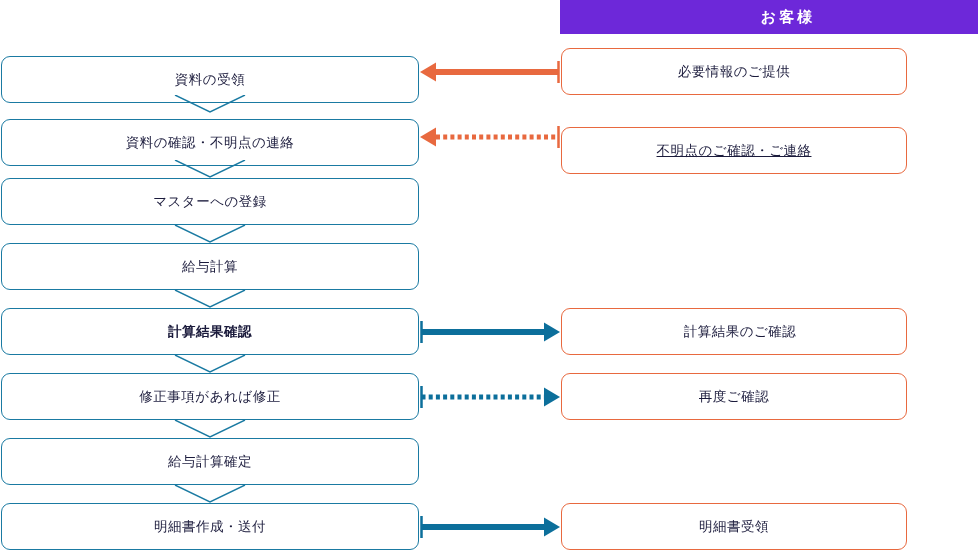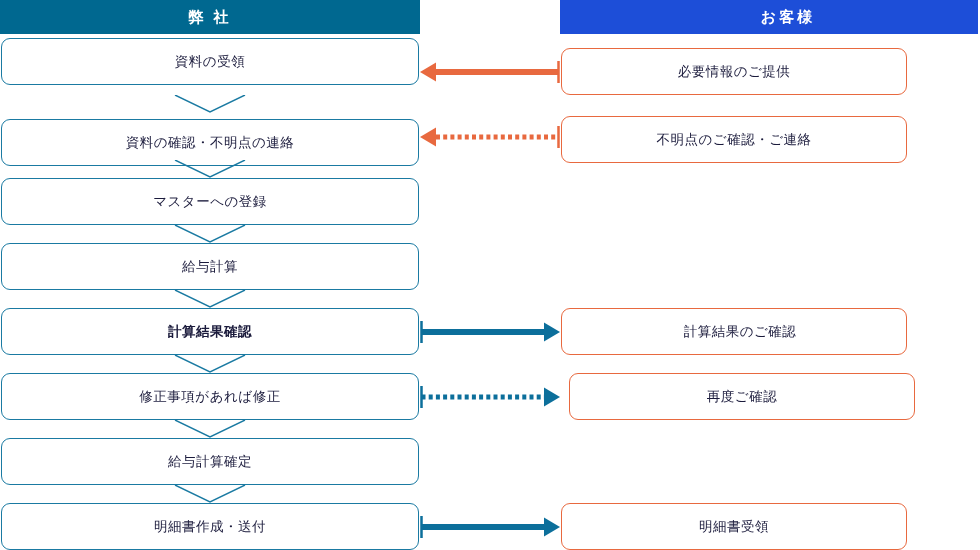--- a/index.html
+++ b/index.html
@@ -15,21 +15,21 @@
   .col-header {
     position: absolute;
     top: 0; height: 34px;
     display: flex; align-items: center; justify-content: center;
     color: #ffffff;
     font-size: 15px;
     font-weight: bold;
     letter-spacing: 3px;
   }
   #header-left  { left: 0;   width: 420px; background: #006890; }
-  #header-right { left: 560px; width: 418px; background: #1d4ed8; padding-left: 38px; }
+  #header-right { left: 560px; width: 418px; background: #6d28d9; padding-left: 38px; }
 
   
   .box {
     position: absolute;
     height: 47px;
     border-radius: 9px;
     background: #ffffff;
     display: flex; align-items: center; justify-content: center;
     font-size: 13.5px;
     color: #1b1b3c;
@@ -43,43 +43,42 @@
   .chevron { position: absolute; left: 0; width: 420px; height: 18px; }
 
   
   .connector { position: absolute; height: 30px; }
 </style>
 </head>
 <body>
 
 <div id="stage">
 
-  <div class="col-header" id="header-left">弊 社</div>
 
   <div class="col-header" id="header-right">お客様</div>
 
   <div id="rows-layer">
-      <div class="box left" style="top: 38px;">
+      <div class="box left" style="top: 56px;">
         <span>資料の受領</span>
       </div>
       <div class="box right" style="top: 48px;">
         <span>必要情報のご提供</span>
       </div>
       <div class="chevron" style="top: 95px;"><svg width="420" height="18" viewBox="0 0 420 18">
           <path d="M175 0 L210 17 L245 0" fill="none" stroke="#1a7aa2" stroke-width="1.4" stroke-linejoin="miter" stroke-linecap="butt"></path>
         </svg></div>
       <div class="connector" style="left: 420px; top: 56.5px; width: 140px;"><svg width="140" height="30" viewBox="0 0 140 30">
           <line x1="16" y1="15" x2="138.5" y2="15" stroke="#e8693f" stroke-width="6" stroke-linecap="butt"></line>
           <polygon points="0,15 16,5.5 16,24.5" fill="#e8693f"></polygon>
           <line x1="138.5" y1="4" x2="138.5" y2="26" stroke="#e8693f" stroke-width="2.5"></line>
         </svg></div>
       <div class="box left" style="top: 119px;">
         <span>資料の確認・不明点の連絡</span>
       </div>
-      <div class="box right" style="top: 116px;">
+      <div class="box right" style="top: 127px; text-decoration: underline;">
         <span>不明点のご確認・ご連絡</span>
       </div>
       <div class="chevron" style="top: 160px;"><svg width="420" height="18" viewBox="0 0 420 18">
           <path d="M175 0 L210 17 L245 0" fill="none" stroke="#1a7aa2" stroke-width="1.4" stroke-linejoin="miter" stroke-linecap="butt"></path>
         </svg></div>
       <div class="connector" style="left: 420px; top: 121.5px; width: 140px;"><svg width="140" height="30" viewBox="0 0 140 30">
           <line x1="16" y1="15" x2="138.5" y2="15" stroke="#e8693f" stroke-width="5" stroke-dasharray="4,3.2" stroke-linecap="butt"></line>
           <polygon points="0,15 16,5.5 16,24.5" fill="#e8693f"></polygon>
           <line x1="138.5" y1="4" x2="138.5" y2="26" stroke="#e8693f" stroke-width="2.5"></line>
         </svg></div>
@@ -105,21 +104,21 @@
           <path d="M175 0 L210 17 L245 0" fill="none" stroke="#1a7aa2" stroke-width="1.4" stroke-linejoin="miter" stroke-linecap="butt"></path>
         </svg></div>
       <div class="connector" style="left: 420px; top: 316.5px; width: 140px;"><svg width="140" height="30" viewBox="0 0 140 30">
           <line x1="1.5" y1="15" x2="124" y2="15" stroke="#0c6f9b" stroke-width="6" stroke-linecap="butt"></line>
           <polygon points="140,15 124,5.5 124,24.5" fill="#0c6f9b"></polygon>
           <line x1="1.5" y1="4" x2="1.5" y2="26" stroke="#0c6f9b" stroke-width="2.5"></line>
         </svg></div>
       <div class="box left" style="top: 373px; border-radius: 9px;">
         <span>修正事項があれば修正</span>
       </div>
-      <div class="box right" style="top: 373px; margin-left: 8px;">
+      <div class="box right" style="top: 373px;">
         <span>再度ご確認</span>
       </div>
       <div class="chevron" style="top: 420px;"><svg width="420" height="18" viewBox="0 0 420 18">
           <path d="M175 0 L210 17 L245 0" fill="none" stroke="#1a7aa2" stroke-width="1.4" stroke-linejoin="miter" stroke-linecap="butt"></path>
         </svg></div>
       <div class="connector" style="left: 420px; top: 381.5px; width: 140px;"><svg width="140" height="30" viewBox="0 0 140 30">
           <line x1="1.5" y1="15" x2="124" y2="15" stroke="#0c6f9b" stroke-width="5" stroke-dasharray="4,3.2" stroke-linecap="butt"></line>
           <polygon points="140,15 124,5.5 124,24.5" fill="#0c6f9b"></polygon>
           <line x1="1.5" y1="4" x2="1.5" y2="26" stroke="#0c6f9b" stroke-width="2.5"></line>
         </svg></div>

